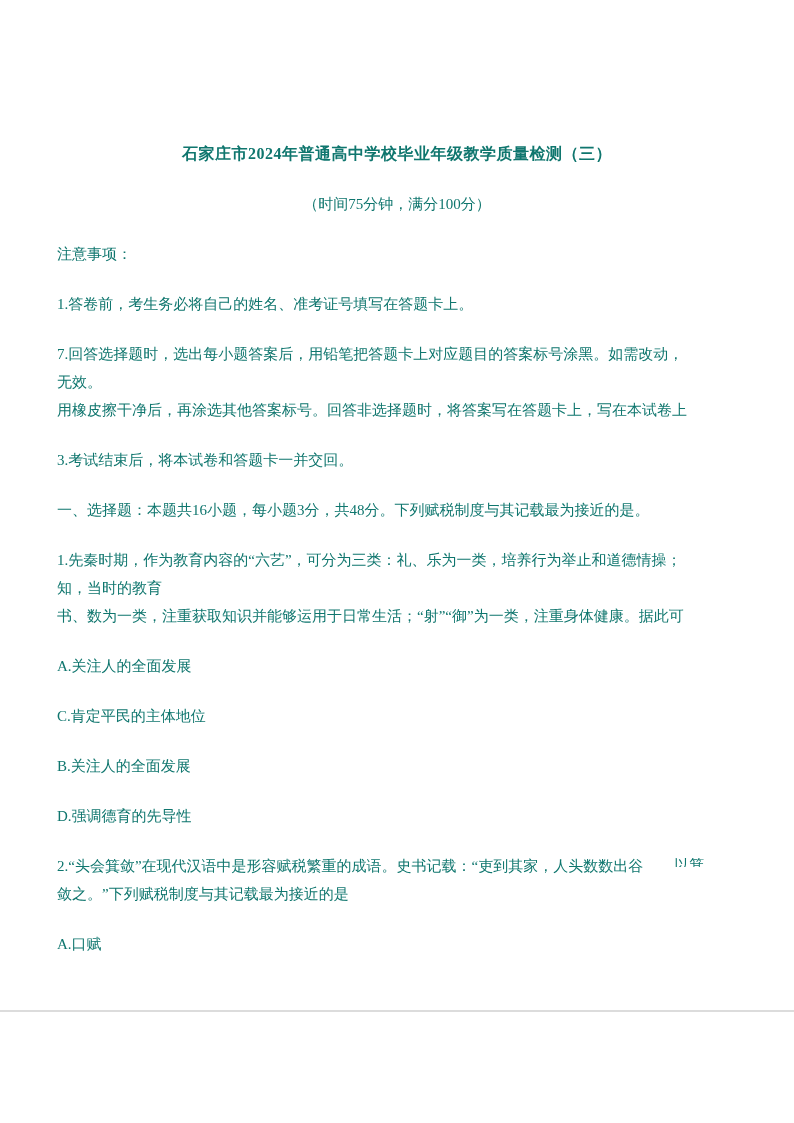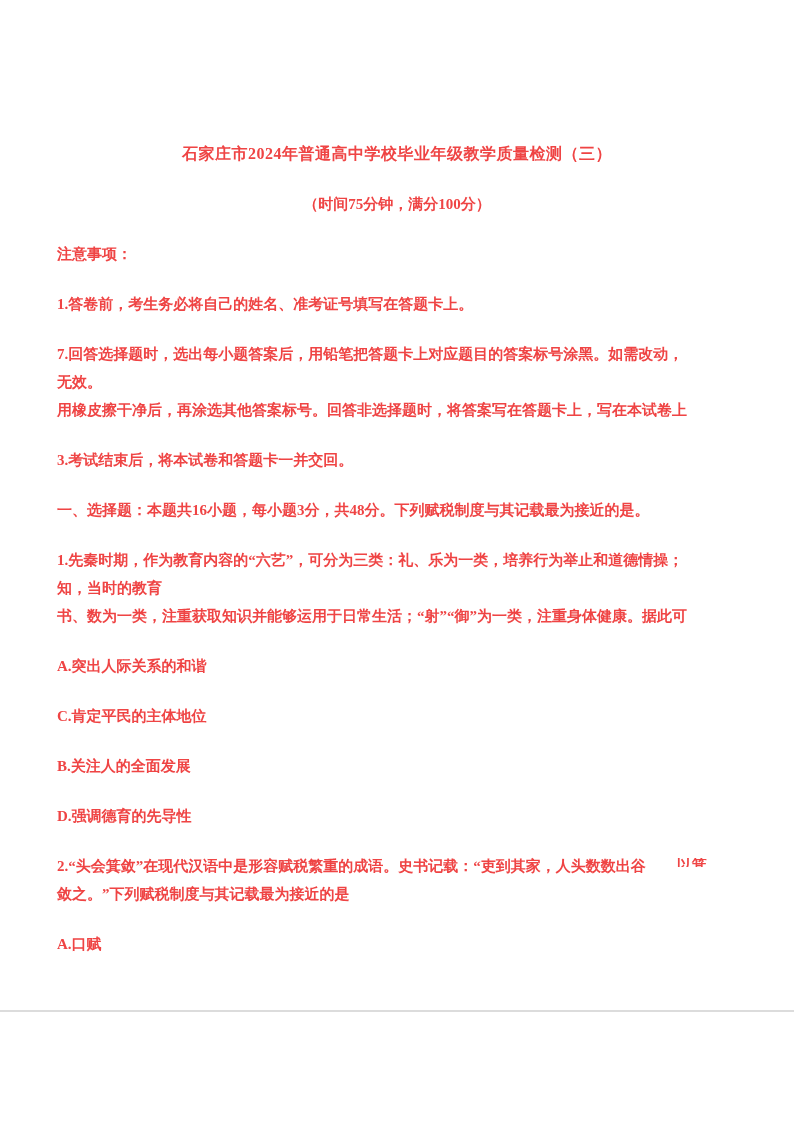--- a/index.html
+++ b/index.html
@@ -11,24 +11,24 @@
     position: relative;
     width: 794px;
     height: 1123px;
     margin: 0 auto;
     background: #ffffff;
     box-sizing: border-box;
     padding: 140px 57px 0 57px;
     font-family: "Liberation Serif", "DejaVu Serif", serif;
     font-size: 15px;
     line-height: 28px;
-    color: #ef4444;
+    color: #0f766e;
     overflow: hidden;
   }
-  .para { margin: 0 0 22px 0; font-weight: bold; }
+  .para { margin: 0 0 22px 0; }
   .center { text-align: center; }
   .title-text {
     font-size: 16px;
     font-weight: 700;
     letter-spacing: 0.5px;
   }
   .subject-text {
     font-weight: 700;
     letter-spacing: 1px;
   }
@@ -75,21 +75,21 @@
   <div class="para">3.考试结束后，将本试卷和答题卡一并交回。</div>
 
   <div class="para">一、选择题：本题共16小题，每小题3分，共48分。下列赋税制度与其记载最为接近的是。</div>
 
   <div class="para">
     <span class="line">1.先秦时期，作为教育内容的“六艺”，可分为三类：礼、乐为一类，培养行为举止和道德情操；</span>
     <span class="line">知，当时的教育</span>
     <span class="line">书、数为一类，注重获取知识并能够运用于日常生活；“射”“御”为一类，注重身体健康。据此可</span>
   </div>
 
-  <div class="para">A.突出人际关系的和谐</div>
+  <div class="para">A.关注人的全面发展</div>
 
   <div class="para">C.肯定平民的主体地位</div>
 
   <div class="para">B.关注人的全面发展</div>
 
   <div class="para">D.强调德育的先导性</div>
 
   <div class="para">
     <span class="line"><span>2.“头会箕敛”在现代汉语中是形容赋税繁重的成语。史书记载：“吏到其家，人头数数出谷</span><span class="clipped">，以箕</span></span>
     <span class="line">敛之。”下列赋税制度与其记载最为接近的是</span>

